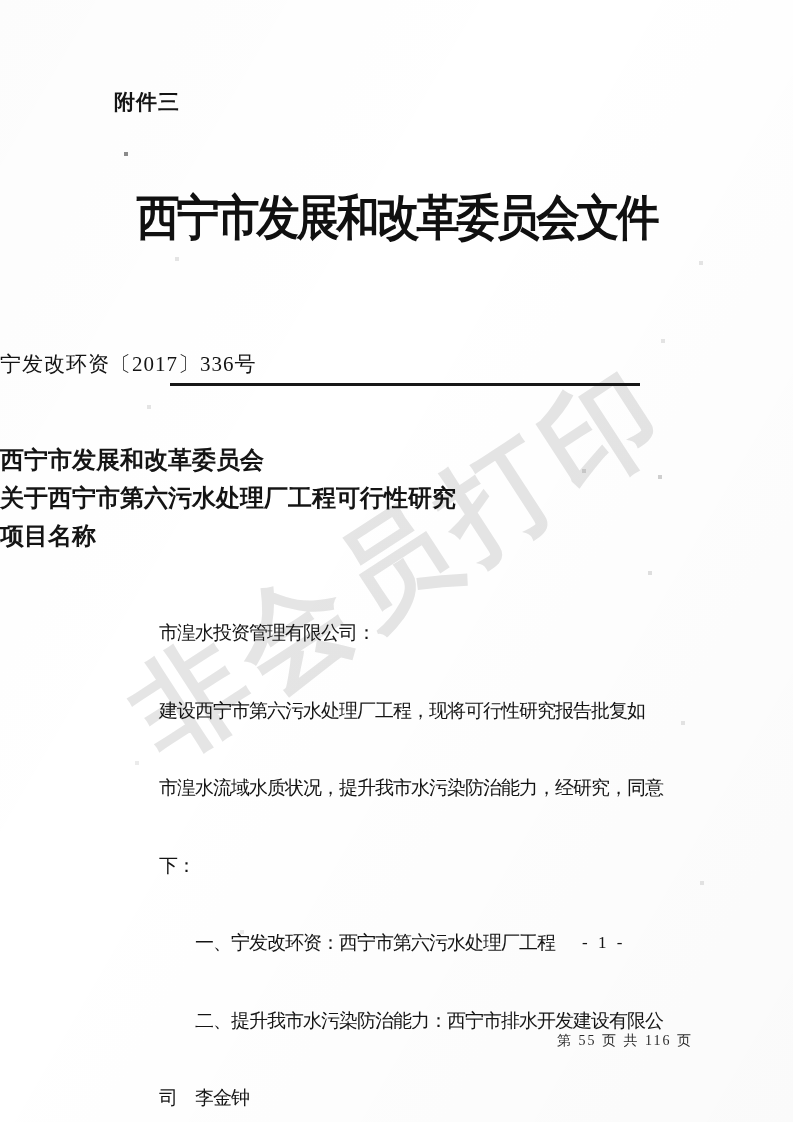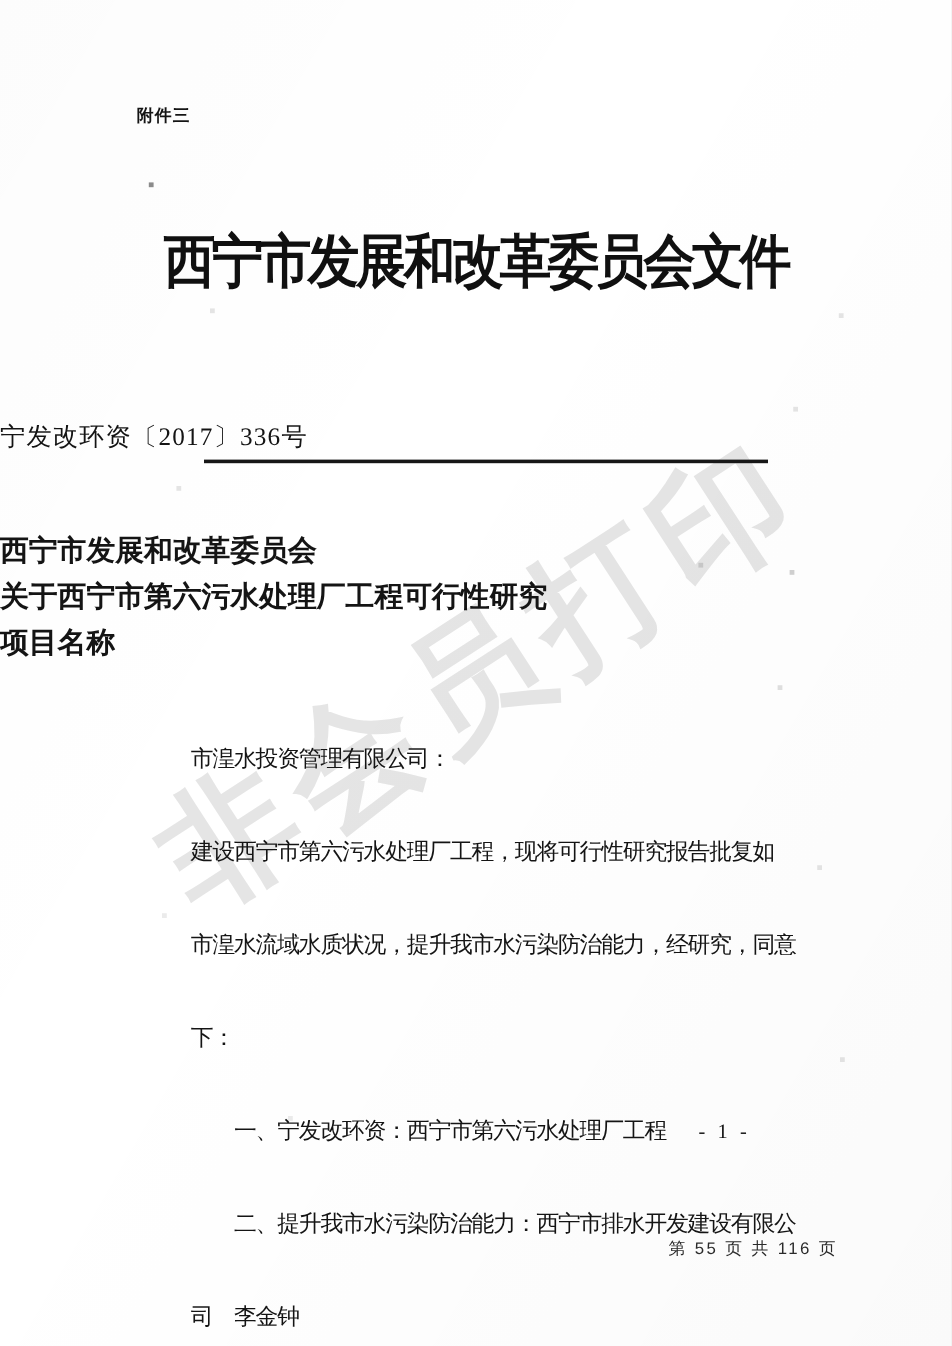--- a/index.html
+++ b/index.html
@@ -27,21 +27,21 @@
     letter-spacing:10px;
     color:rgba(125,125,125,0.20);
     transform:rotate(-33deg);
     transform-origin:center;
     white-space:nowrap;
     font-family:"Liberation Sans","DejaVu Sans",sans-serif;
     user-select:none;
   }
   .attachment-label{
     position:absolute;left:114px;top:88px;
-    font-size:14px;font-weight:700;
+    font-size:21px;font-weight:700;
     letter-spacing:1px;
   }
   .letterhead{
     position:absolute;left:0;top:186px;width:100%;
     text-align:center;
     font-size:43px;font-weight:700;
     letter-spacing:-3px;
     color:#101010;
     transform:scaleY(1.12);
     transform-origin:top center;
@@ -74,21 +74,21 @@
   .page-number{
     position:absolute;left:582px;top:933px;
     font-size:17px;
     letter-spacing:3px;
   }
   .footer-page-info{
     position:absolute;left:557px;top:1032px;
     font-size:14px;
     color:#2b2b2b;
     letter-spacing:2px;
-    font-family:Liberation Sans, sans-serif;
+    font-family:Liberation Serif, serif;
   }
   .noise{
     position:absolute;top:0;left:0;width:2px;height:2px;background:transparent;
     box-shadow:
       125px 153px 0 1px rgba(0,0,0,0.45),
       700px 262px 0 1px rgba(0,0,0,0.10),
       659px 476px 0 1px rgba(0,0,0,0.18),
       649px 572px 0 1px rgba(0,0,0,0.12),
       148px 406px 0 1px rgba(0,0,0,0.10),
       682px 722px 0 1px rgba(0,0,0,0.10),

